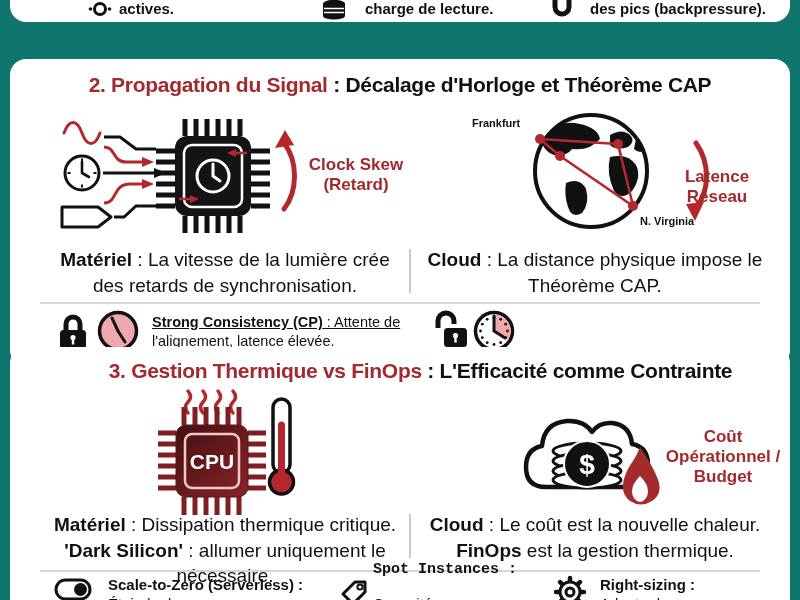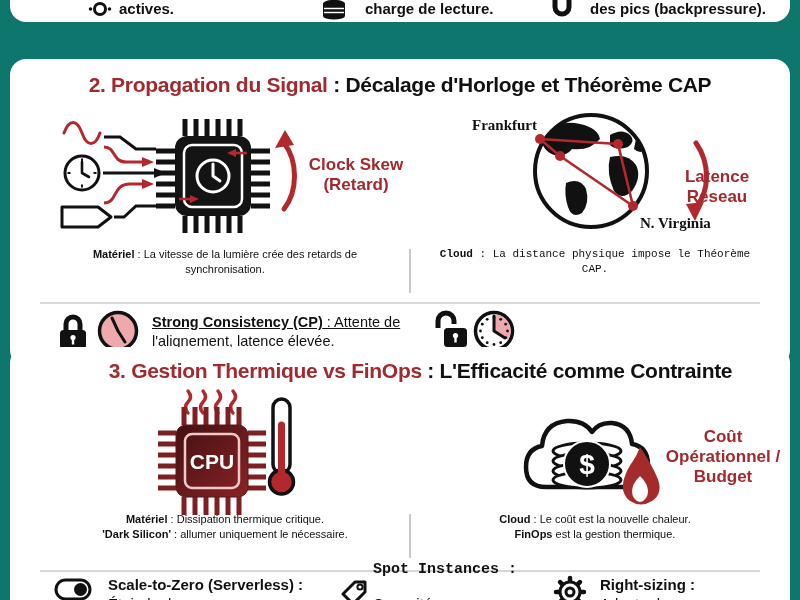--- a/index.html
+++ b/index.html
@@ -3,25 +3,25 @@
 <meta charset="utf-8">
 <style>
   html,body{margin:0;padding:0;background:#000;}
   .stage{position:relative;width:800px;height:600px;background:#0f766e;overflow:hidden;
          font-family:"Liberation Sans",sans-serif;color:#111;}
   .card{position:absolute;left:10px;width:780px;background:#fff;border-radius:16px;}
   .b{font-weight:700;}
   .accent{color:#A12A2E;}
   .sec-title{position:absolute;left:0;right:0;text-align:center;font-size:21px;font-weight:700;
              letter-spacing:-0.3px;white-space:nowrap;}
-  .desc{position:absolute;text-align:center;font-size:11px;line-height:1.35;}
+  .desc{position:absolute;text-align:center;font-size:19px;line-height:1.35;}
   .vdiv{position:absolute;width:2px;background:#c9c9c9;}
   .hdiv{position:absolute;left:30px;right:30px;height:2px;background:#d6d6d6;}
   .annot{position:absolute;color:#A12A2E;font-weight:700;font-size:17px;line-height:1.18;text-align:center;}
-  .geo{position:absolute;font-weight:700;font-size:15px;color:#111;white-space:nowrap;font-family:Liberation Serif, serif;}
+  .geo{position:absolute;font-weight:700;font-size:11px;color:#111;white-space:nowrap;}
   .cons-text{position:absolute;font-size:14.5px;line-height:1.32;}
   .f3-title{position:absolute;font-size:15px;font-weight:700;white-space:nowrap;}
   .f3-desc{position:absolute;font-size:15px;white-space:nowrap;}
   .strip-label{position:absolute;font-size:15px;font-weight:700;white-space:nowrap;}
   svg{position:absolute;display:block;}
 </style>
 </head>
 <body>
 
 <div class="stage">
@@ -124,21 +124,21 @@
         <polygon points="246,93 255,110 264,91" fill="#B3282D"></polygon>
       </g>
     </svg>
     <div class="geo" style="left:462px;top:58px;">Frankfurt</div>
     <div class="geo" style="left:630px;top:156px;">N. Virginia</div>
     <div class="annot" style="left:662px;top:108px;width:90px;">Latence Réseau</div>
 
     <div class="desc" style="left:45px;top:188px;width:340px;">
       <span class="b">Matériel</span><span> : La vitesse de la lumière crée des retards de synchronisation.</span>
     </div>
-    <div class="desc" style="left:415px;top:188px;width:340px;font-family:Liberation Mono, monospace;">
+    <div class="desc" style="left:415px;top:188px;width:340px;">
       <span class="b">Cloud</span><span> : La distance physique impose le Théorème CAP.</span>
     </div>
     <div class="vdiv" style="left:399px;top:190px;height:44px;"></div>
     <div class="hdiv" style="top:243px;"></div>
 
     <svg style="left:48px;top:252px;" width="30" height="42" viewBox="0 0 30 42">
       <path d="M8,19 V13 A7,7 0 0 1 22,13 V19" fill="none" stroke="#111" stroke-width="5"></path>
       <rect x="2" y="19" width="26" height="19" rx="3.5" fill="#111"></rect>
       <circle cx="15" cy="26.5" r="2.6" fill="#fff"></circle>
         <rect x="13.8" y="27" width="2.4" height="6.5" fill="#fff"></rect>

